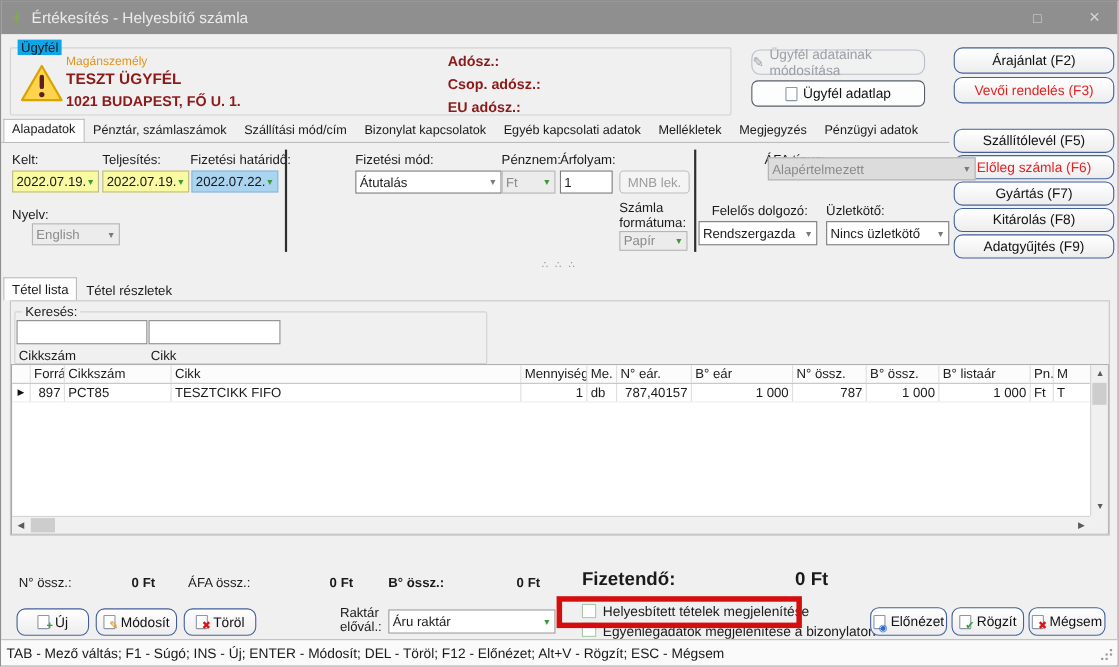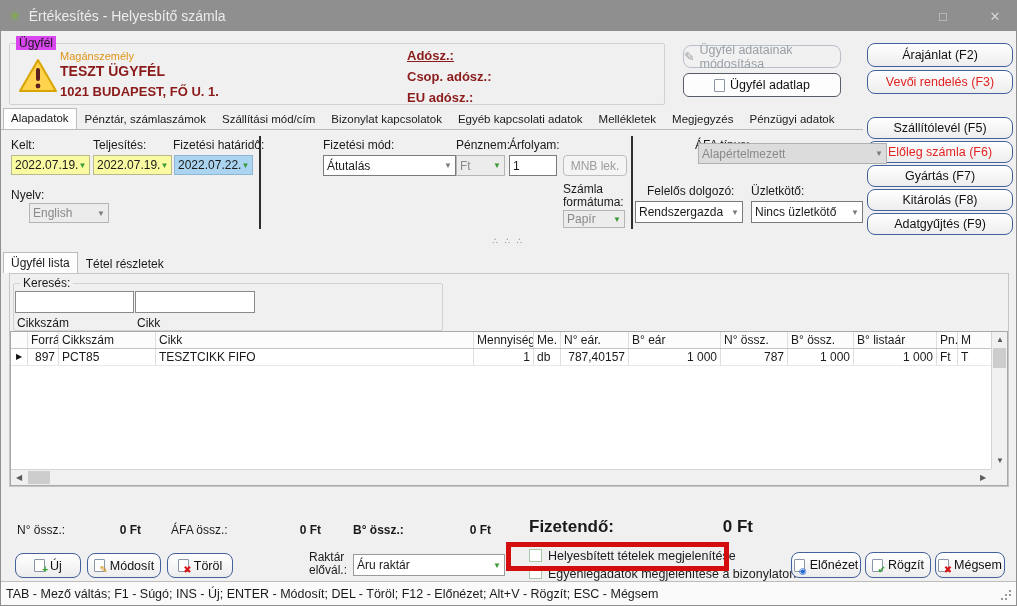--- a/index.html
+++ b/index.html
@@ -10,21 +10,21 @@
     font-family:"Liberation Sans","DejaVu Sans",sans-serif;font-size:12px;color:#1a1a1a;
   }
   
   .titlebar{position:absolute;left:0;top:0;right:0;height:30px;background:#8f8f8f;color:#ececec;
     display:flex;align-items:center;padding-left:8px;font-size:14px;}
   .appicon{color:#7cb43c;font-size:14px;margin-right:8px;}
   .wbtns{position:absolute;right:8px;top:0;height:30px;display:flex;align-items:center;gap:26px;color:#d6d6d6;font-size:13px;}
   .wbtn{width:26px;text-align:center;cursor:default;}
   
   .group{position:absolute;border:1px solid #d2d2d2;border-radius:2px;}
-  .legend{position:absolute;top:-8px;left:6px;background:#d946ef;padding:0 3px;font-size:12px;}
+  .legend{position:absolute;top:-8px;left:6px;background:#0ea5e9;padding:0 3px;font-size:12px;}
   
   .warn-tri{position:absolute;left:8px;top:14px;}
   .cust-type{position:absolute;left:50px;top:6px;color:#e09418;font-size:11px;}
   .cust-name{position:absolute;left:50px;top:19px;color:#8b1a1a;font-weight:bold;font-size:14px;}
   .cust-addr{position:absolute;left:50px;top:40px;color:#8b1a1a;font-weight:bold;font-size:13px;}
   .taxlbl{position:absolute;left:397px;color:#8b1a1a;font-weight:bold;font-size:13px;}
   
   .btn{position:absolute;display:flex;align-items:center;justify-content:center;gap:5px;
     background:linear-gradient(#ffffff,#ededed);border:1px solid #44609c;border-radius:8px;
     font-size:12.5px;color:#111;cursor:default;}
@@ -112,21 +112,21 @@
     <span class="warn-tri">
       <svg width="40" height="36" viewBox="0 0 40 36">
         <polygon points="20,2 38,33 2,33" fill="#ffd34d" stroke="#d8a400" stroke-width="2" stroke-linejoin="round"></polygon>
         <rect x="18" y="10" width="4" height="13" rx="2" fill="#5b2020"></rect>
         <circle cx="20" cy="28" r="2.4" fill="#5b2020"></circle>
       </svg>
     </span>
     <span class="cust-type">Magánszemély</span>
     <span class="cust-name">TESZT ÜGYFÉL</span>
     <span class="cust-addr">1021 BUDAPEST, FŐ U. 1.</span>
-    <span class="taxlbl" style="top:4px;text-decoration:underline;">Adósz.:</span>
+    <span class="taxlbl" style="top:4px;">Adósz.:</span>
     <span class="taxlbl" style="top:25px;">Csop. adósz.:</span>
     <span class="taxlbl" style="top:46px;">EU adósz.:</span>
   </div>
 
   <div class="btn disabled" style="left:682px;top:44px;width:158px;height:23px;">
     <span class="ov gray" style="position:static;">✎</span>
     <span>Ügyfél adatainak módosítása</span>
   </div>
   <div class="btn dark" style="left:682px;top:72px;width:158px;height:24px;">
     <span class="doc"></span>
@@ -237,21 +237,21 @@
   <div class="field" style="left:750px;top:200px;width:112px;height:22px;border-color:#7a7a7a;">
     <span>Nincs üzletkötő</span>
     <span class="arr gray">▼</span>
   </div>
 
   <div class="splitter">
     <span>∴ ∴ ∴</span>
   </div>
 
   <div class="itabstrip">
-    <span class="tab active" style="font-size:12px;">Ügyfél lista</span>
+    <span class="tab active" style="font-size:12px;">Tétel lista</span>
     <span class="tab" style="font-size:12px;">Tétel részletek</span>
   </div>
   <div class="panel"></div>
 
   <div class="searchbox">
     <span class="legend" style="background:#f0f0f0;">Keresés:</span>
   </div>
   <div class="sinput" style="left:14px;top:290px;width:119px;"></div>
   <div class="sinput" style="left:134px;top:290px;width:120px;"></div>
   <span class="slabel" style="left:16px;top:315px;">Cikkszám</span>

